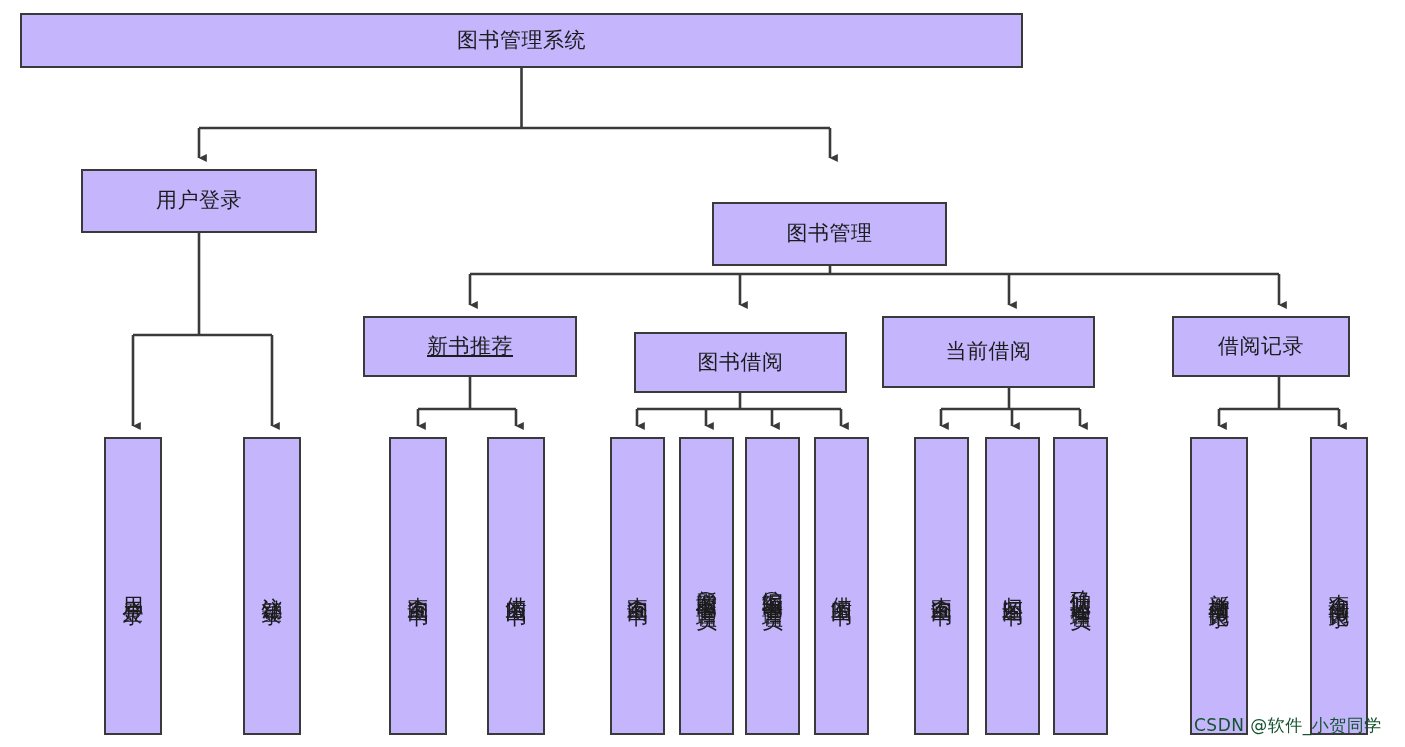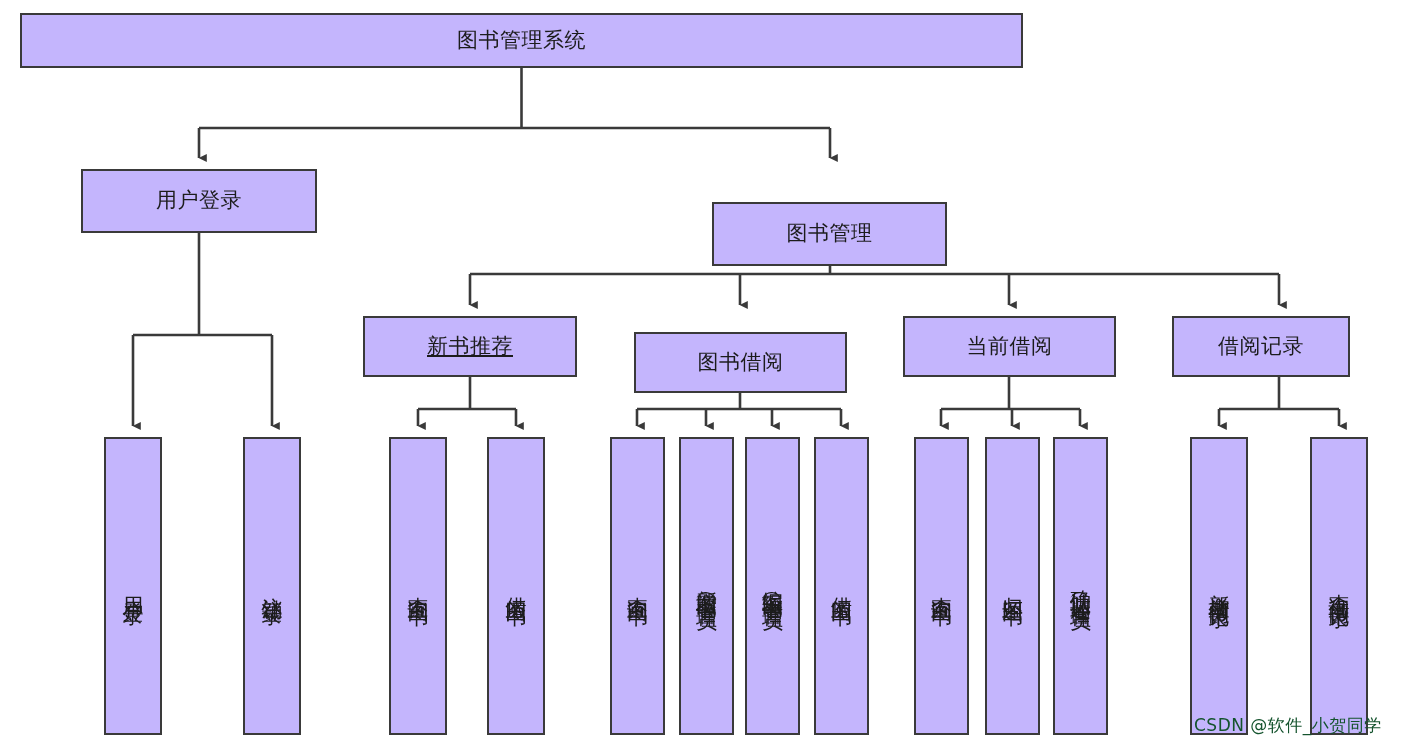--- a/index.html
+++ b/index.html
@@ -124,21 +124,21 @@
     </g>
   </svg>
 
   <div class="node horizontal" style="left: 20px; top: 13px; width: 1003px; height: 55px;">图书管理系统</div>
 
   <div class="node horizontal" style="left: 81px; top: 169px; width: 236px; height: 64px;">用户登录</div>
   <div class="node horizontal" style="left: 712px; top: 174px; width: 235px; height: 64px; margin-top: 28px;">图书管理</div>
 
   <div class="node horizontal" style="left: 363px; top: 316px; width: 214px; height: 61px; text-decoration: underline;">新书推荐</div>
   <div class="node horizontal" style="left: 634px; top: 316px; width: 213px; height: 61px; margin-top: 16px;">图书借阅</div>
-  <div class="node horizontal" style="left: 903px; top: 316px; width: 213px; height: 61px;">当前借阅</div>
+  <div class="node horizontal" style="left: 882px; top: 316px; width: 213px; height: 72px;">当前借阅</div>
   <div class="node horizontal" style="left: 1172px; top: 316px; width: 178px; height: 61px; text-align: right;">借阅记录</div>
 
   <div class="node vertical" style="left: 104px; top: 437px; width: 58px; height: 298px;">
       <span class="vlabel">用户登录</span>
     </div>
   <div class="node vertical" style="left: 243px; top: 437px; width: 58px; height: 298px;">
       <span class="vlabel">注销登录</span>
     </div>
   <div class="node vertical" style="left: 389px; top: 437px; width: 58px; height: 298px;">
       <span class="vlabel">查询图书</span>

